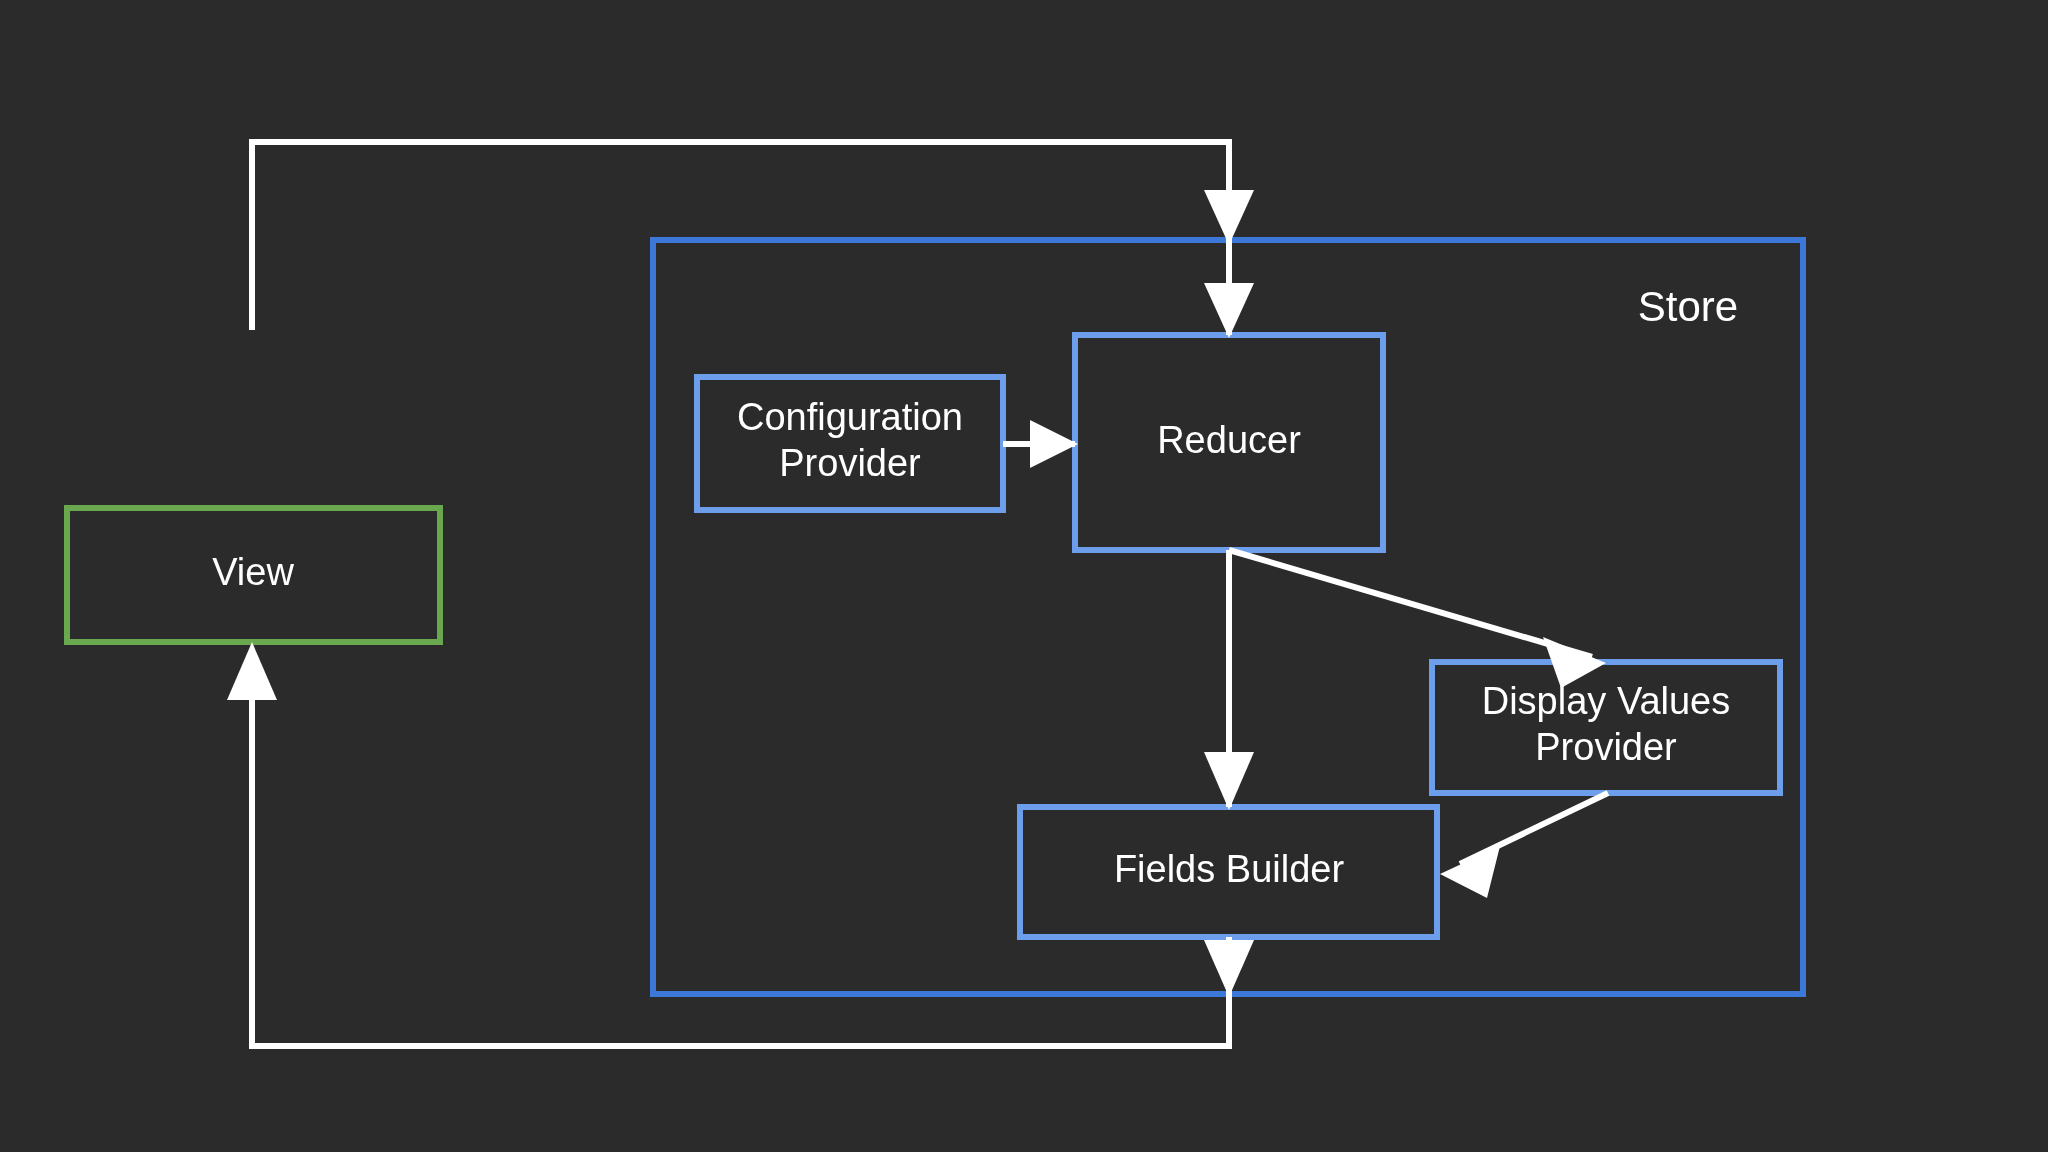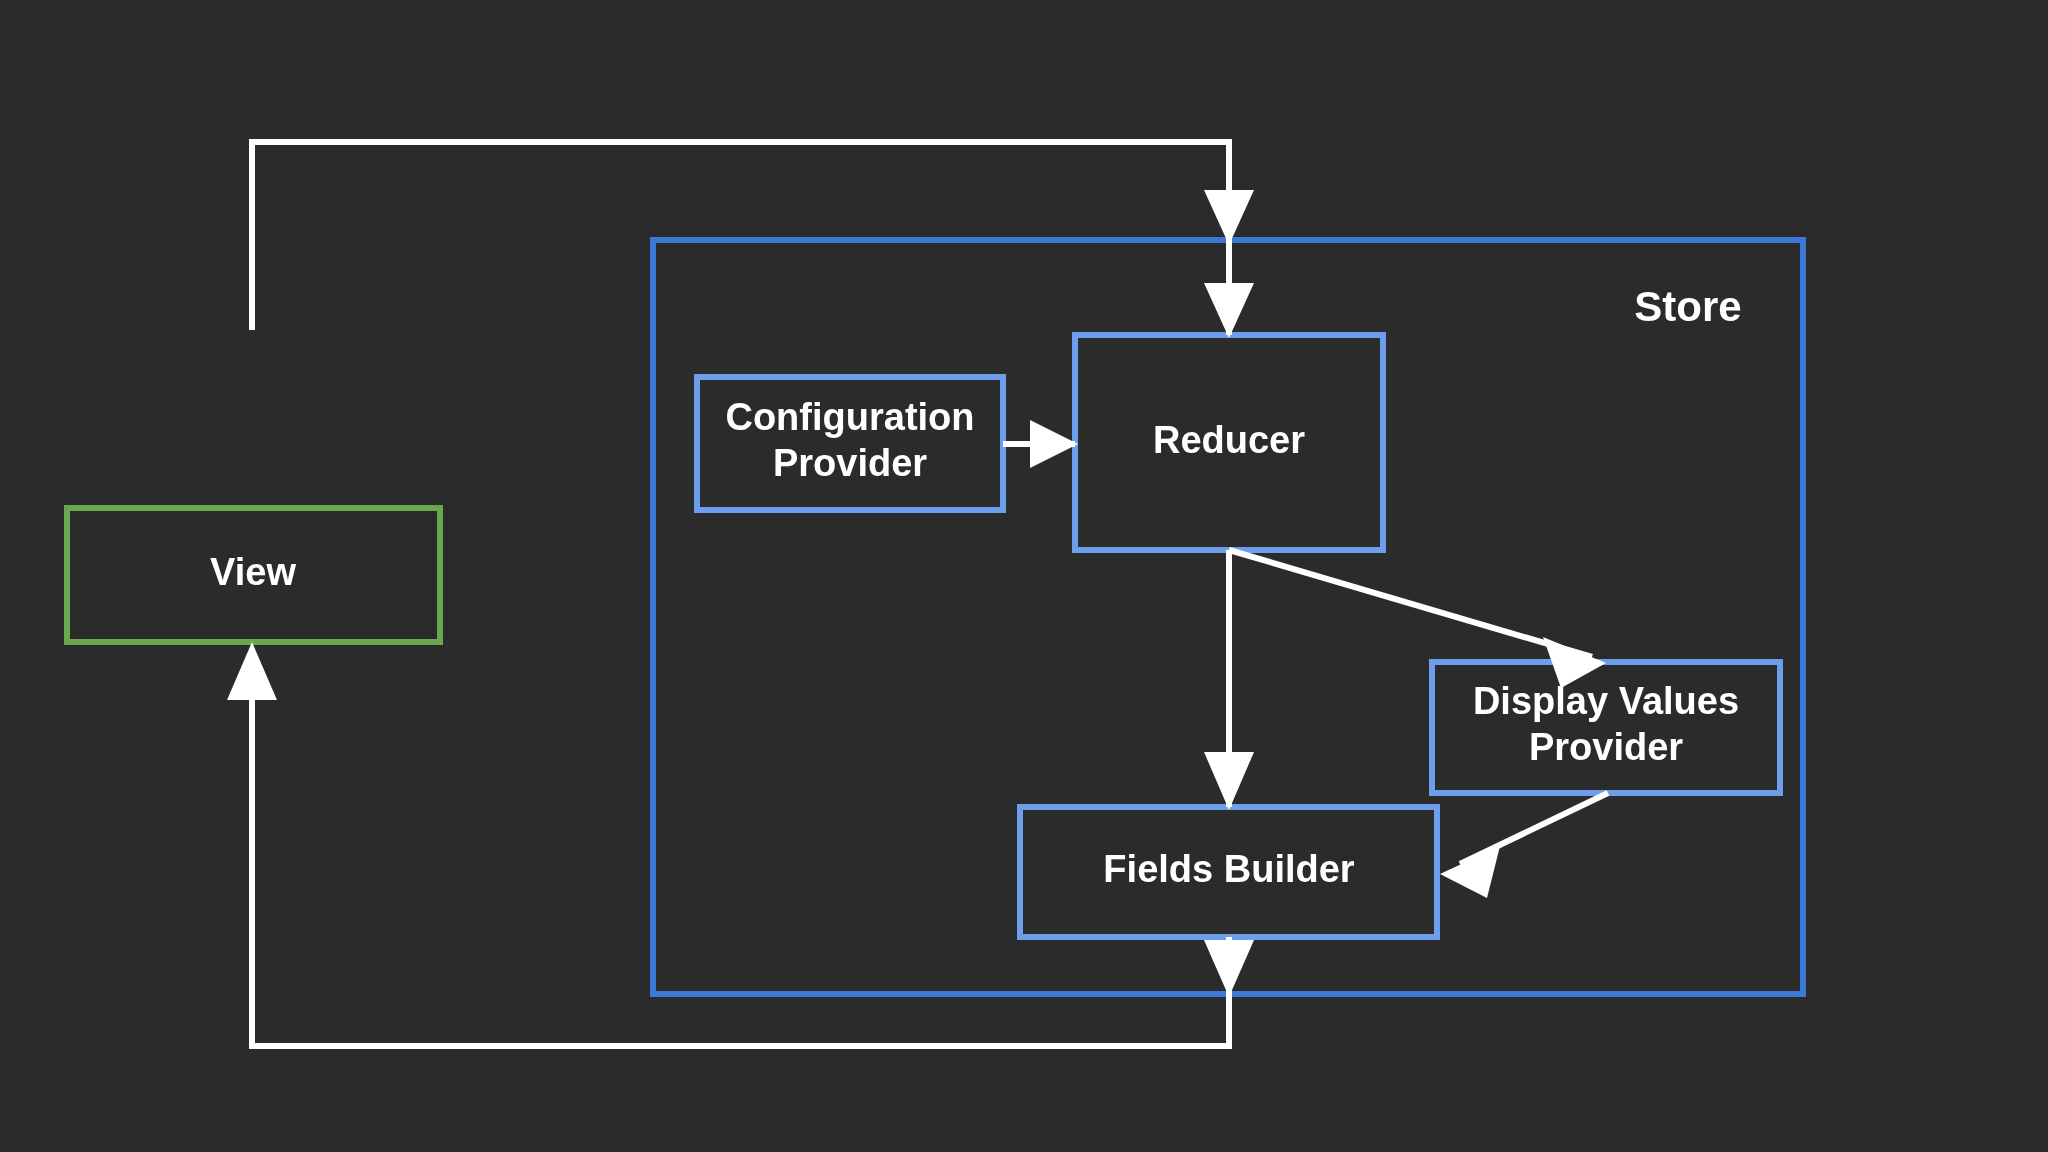--- a/index.html
+++ b/index.html
@@ -12,21 +12,20 @@
     width: 2048px;
     height: 1152px;
     overflow: hidden;
     font-family: "Liberation Sans", sans-serif;
   }
   #diagram-root {
     position: relative;
     width: 2048px;
     height: 1152px;
     background: #2b2b2b;
-    font-weight: bold;
   }
   svg#diagram-canvas {
     position: absolute;
     top: 0;
     left: 0;
     width: 2048px;
     height: 1152px;
     display: block;
   }
   .node-label {

